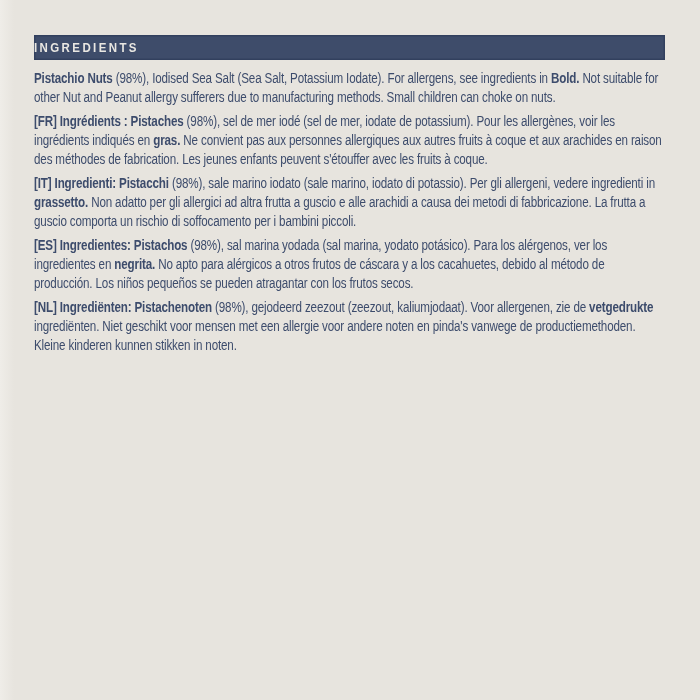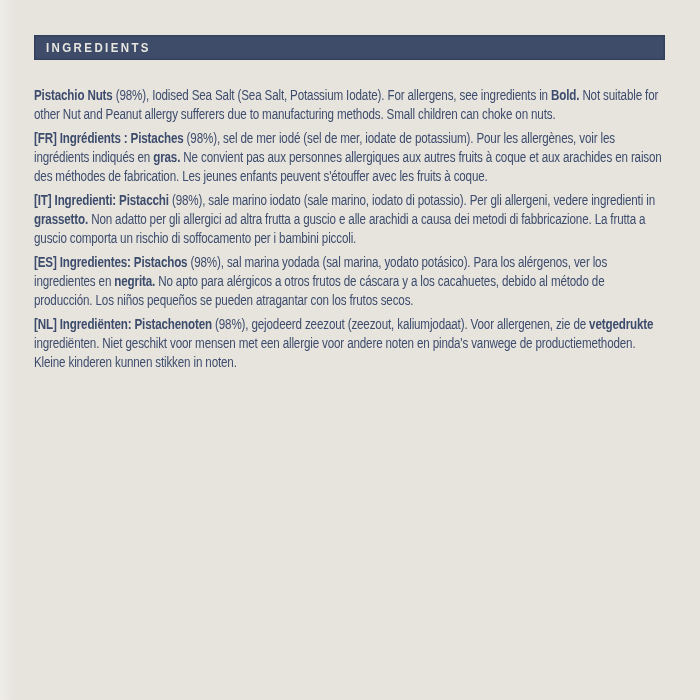--- a/index.html
+++ b/index.html
@@ -25,33 +25,32 @@
     width:631px;
   }
   .header-bar{
     width:100%;
     height:25px;
     background:var(--bar);
     box-shadow:inset 0 0 0 1.5px var(--bar-border);
     display:flex;
     align-items:center;
     box-sizing:border-box;
-    padding-left:12px;
   }
   .header-bar .title{
     color:var(--bar-text);
     font-size:12.5px;
     font-weight:bold;
     letter-spacing:2.6px;
     transform:scaleX(0.92);
     transform-origin:0 50%;
     white-space:nowrap;
   }
   .paragraphs-outer{
-    margin-top:25px;
+    margin-top:8px;
     width:631px;
   }
   .condense{
     width:133.34%;
     transform:scaleX(0.75);
     transform-origin:0 0;
   }
   .para{
     margin:0 0 5px 0;
     font-size:15.5px;

